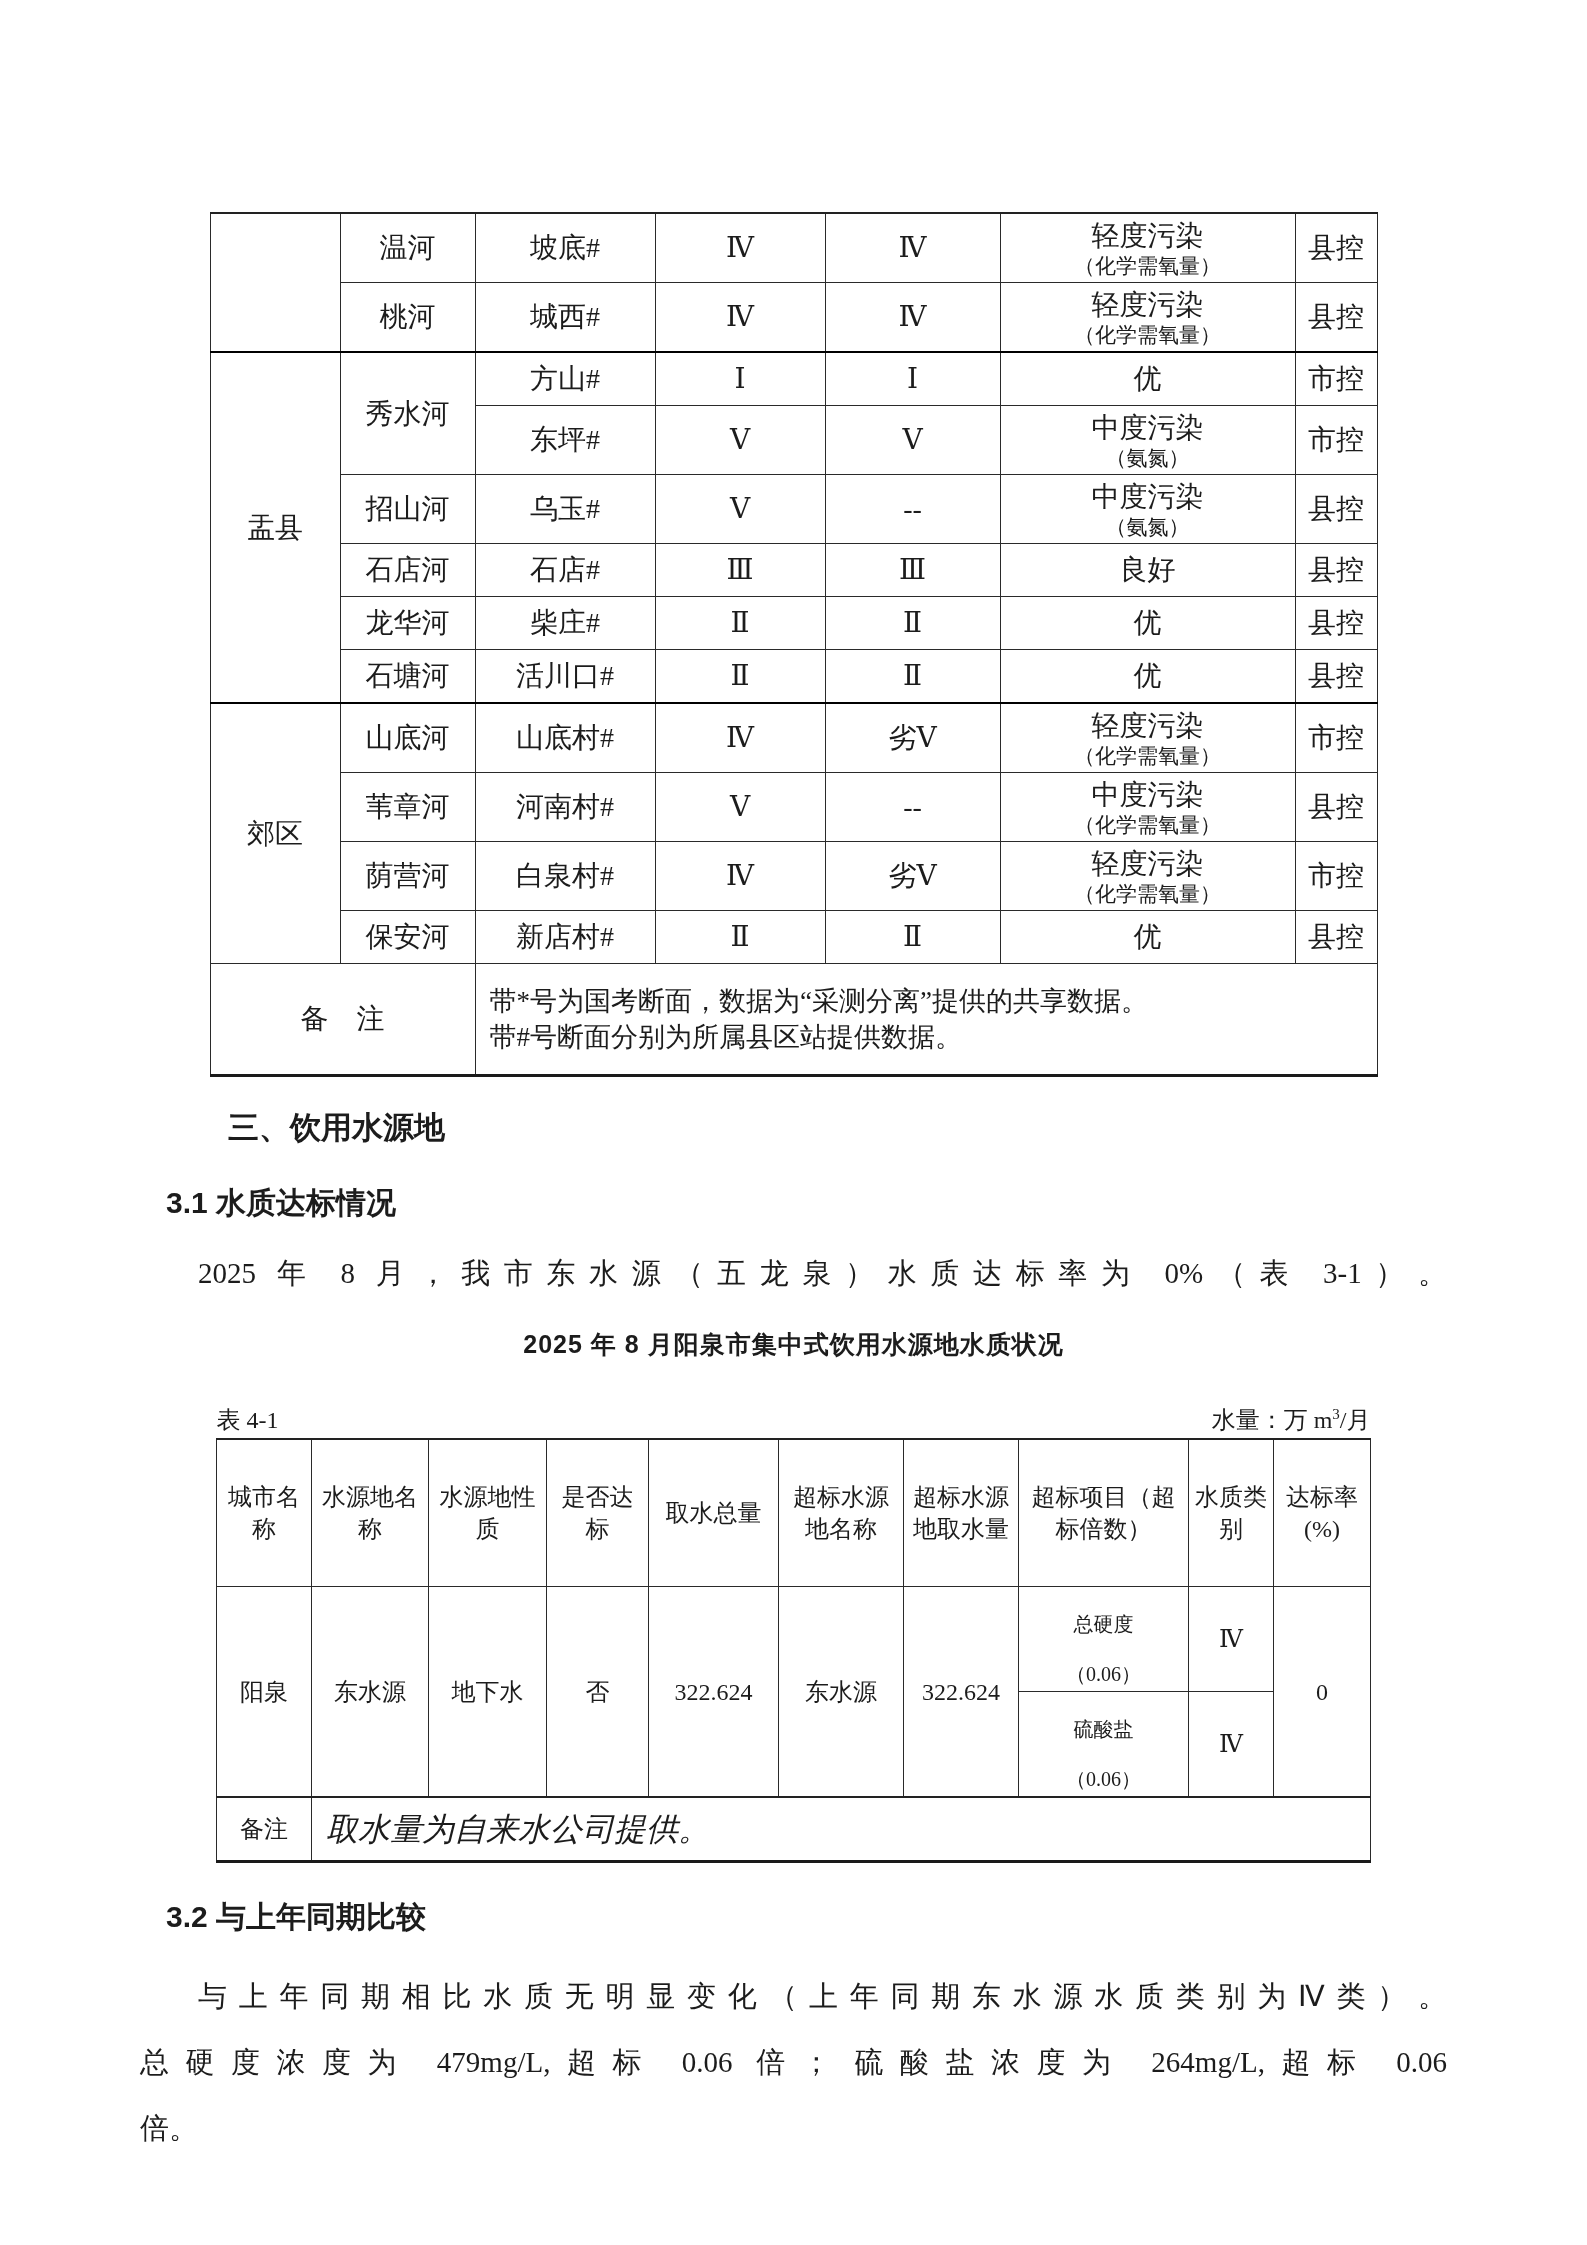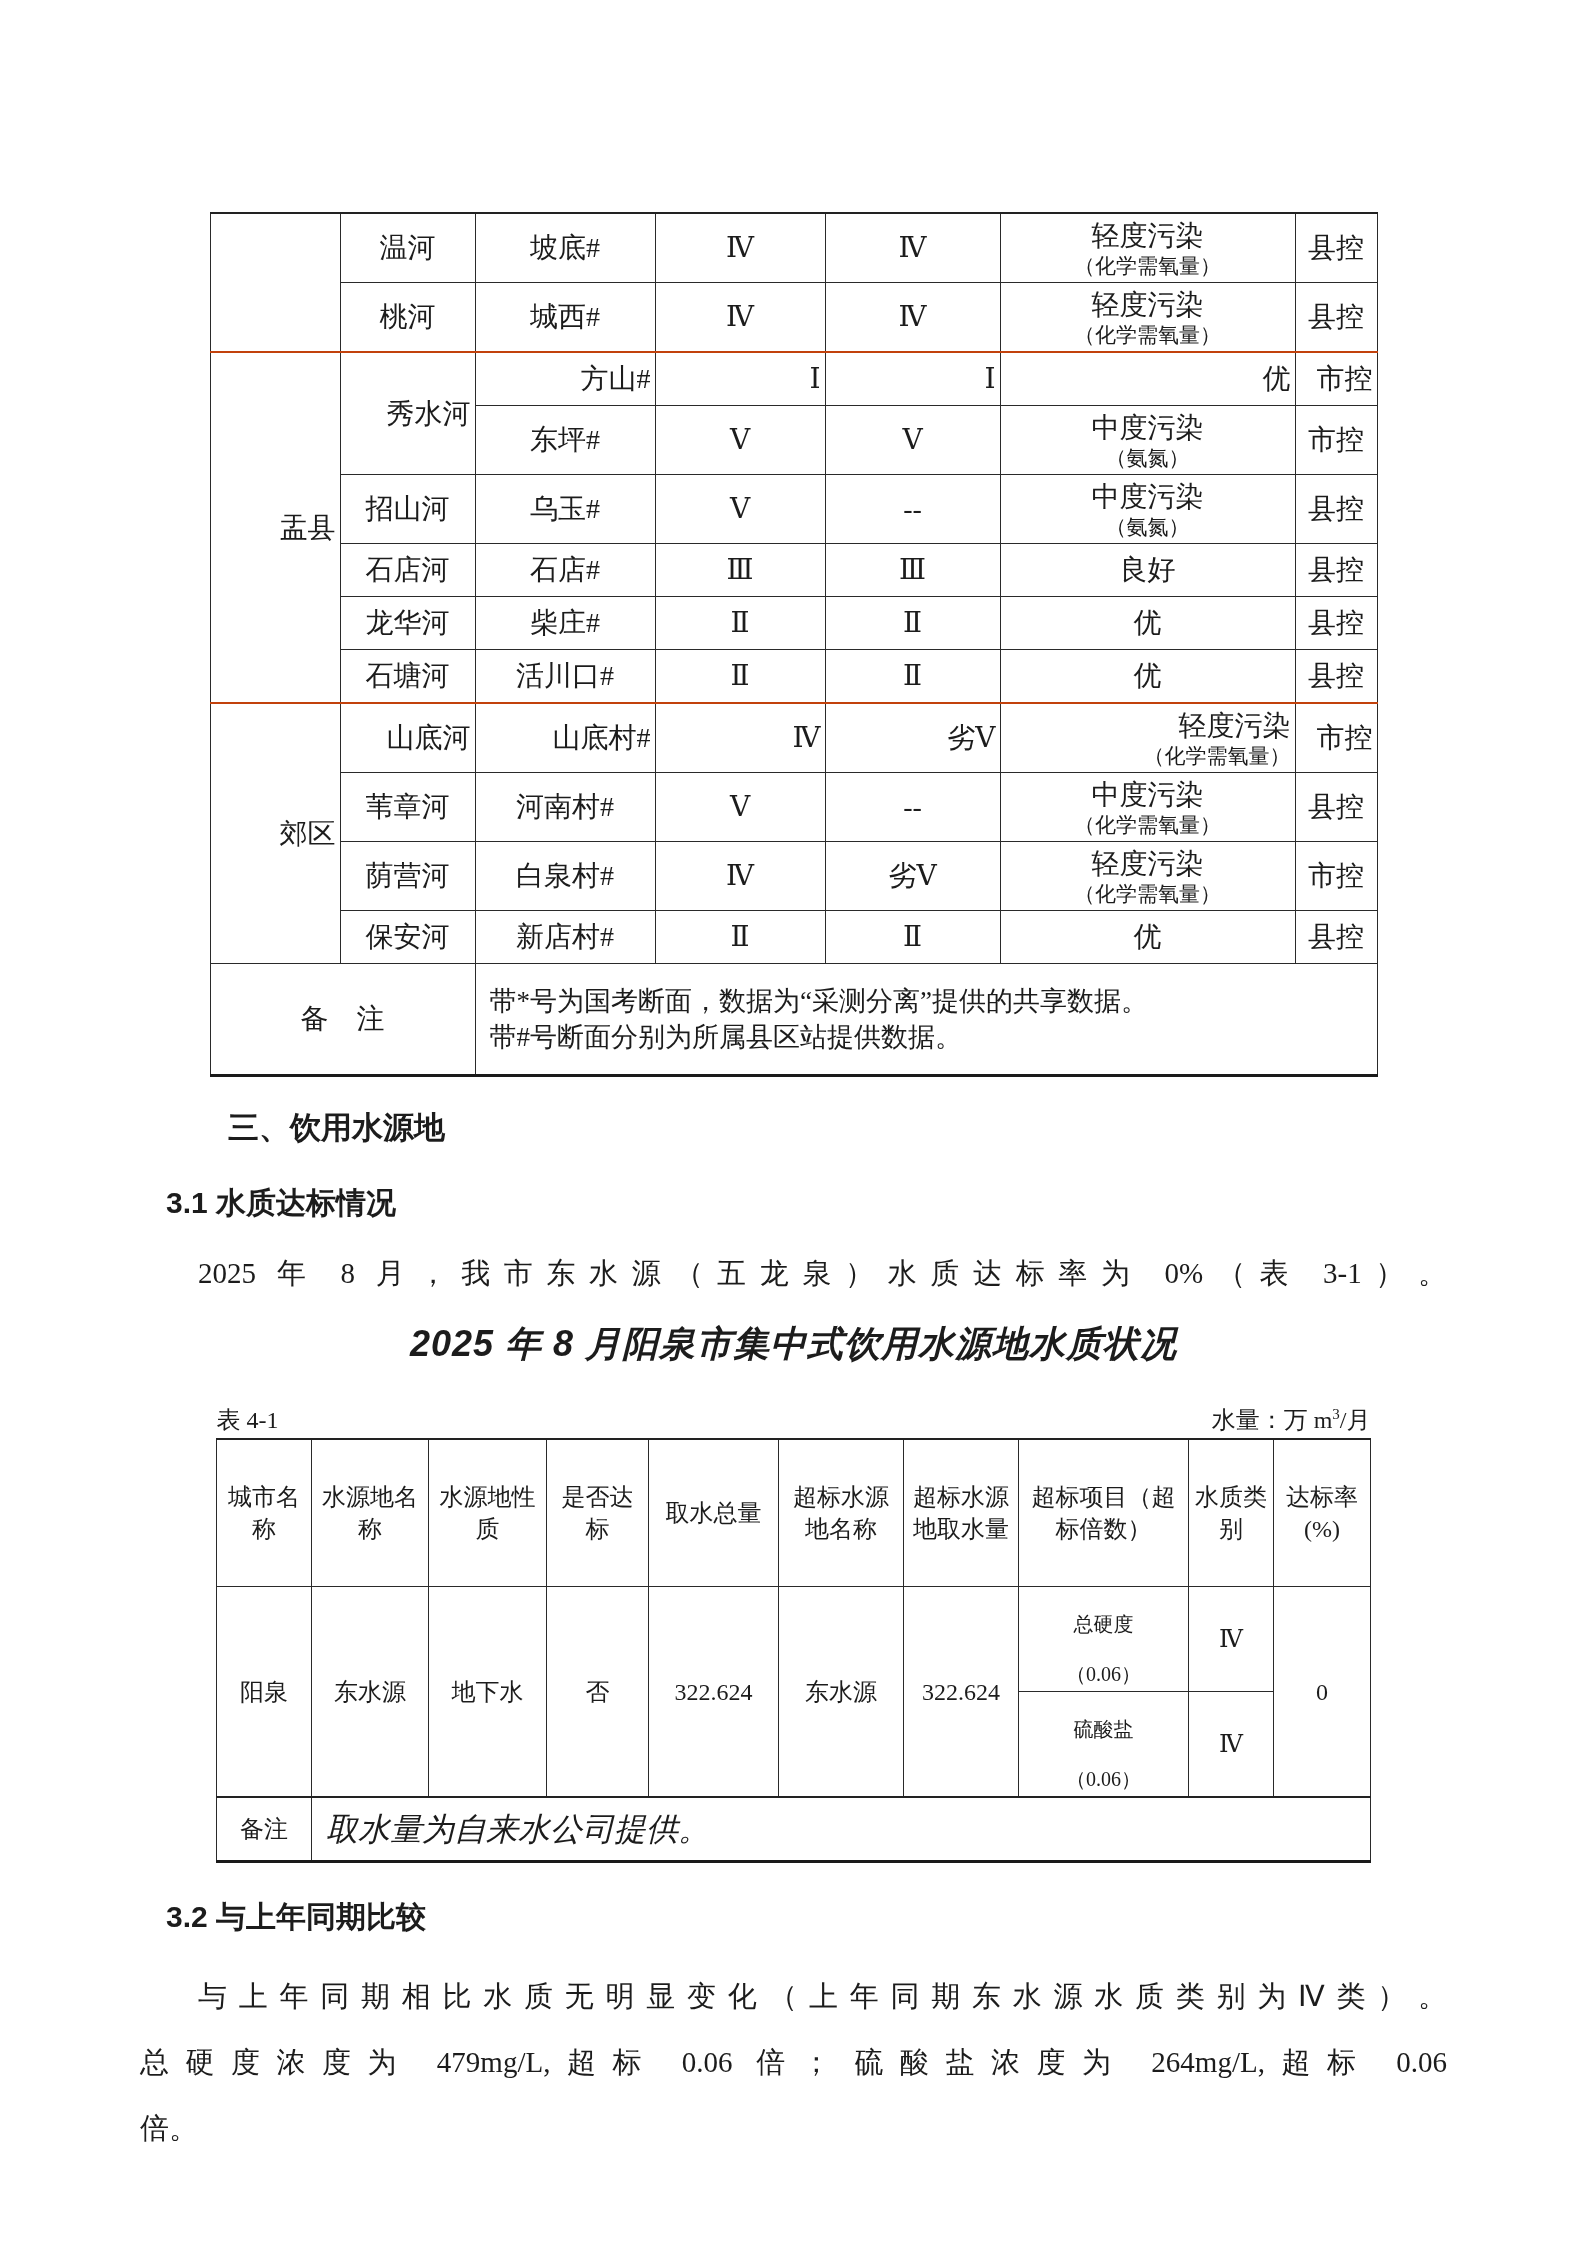--- a/index.html
+++ b/index.html
@@ -17,40 +17,40 @@
   table{border-collapse:collapse;table-layout:fixed;}
   .river-table{width:1167px;margin:0 auto;border-top:2px solid #222;}
   .river-table td{
     border:1px solid #2a2a2a;
     text-align:center;vertical-align:middle;
     font-size:28px;line-height:34px;
     padding:2px 4px;overflow:hidden;
   }
   .river-table tr.tall td{height:64px;}
   .river-table tr.plain td{height:48px;}
-  .river-table tr.group-start td{border-top:2px solid #c2410c;text-align:right;}
+  .river-table tr.group-start td{border-top:2px solid #000000;}
   .status-sub{font-size:21px;line-height:24px;margin-top:1px;}
   .river-table td.note-label{height:106px;font-size:28px;border-bottom:3px solid #1a1a1a;}
   .river-table td.note-text{
     text-align:left;font-size:27px;line-height:36px;
     padding-left:14px;border-bottom:3px solid #1a1a1a;margin-left:36px;
   }
   
   .h-sans{font-family:"Liberation Sans","DejaVu Sans",sans-serif;font-weight:bold;}
   .sec-heading{font-size:31px;line-height:42px;margin:30px 0 0 88px;}
   .sub-heading{font-size:30px;line-height:40px;margin:34px 0 0 26px;}
   .body-par{
     font-size:29px;line-height:44px;margin-top:28px;
     text-align:justify;
   }
   .par-indent{text-indent:58px;}
   .force-justify{text-align-last:justify;font-family:Liberation Serif, serif;}
   .table-title{
-    font-size:36px;line-height:40px;margin-top:24px;
-    text-align:center;letter-spacing:1px;font-style:italic;
+    font-size:25px;line-height:40px;margin-top:24px;
+    text-align:center;letter-spacing:1px;
   }
   
   .t31-caption{
     width:1154px;margin:36px auto 0;
     display:flex;justify-content:space-between;align-items:flex-end;
     font-size:24px;line-height:28px;
   }
   .t31-caption sup{font-size:15px;}
   
   .t31{width:1154px;margin:4px auto 0;border-top:2px solid #222;}

